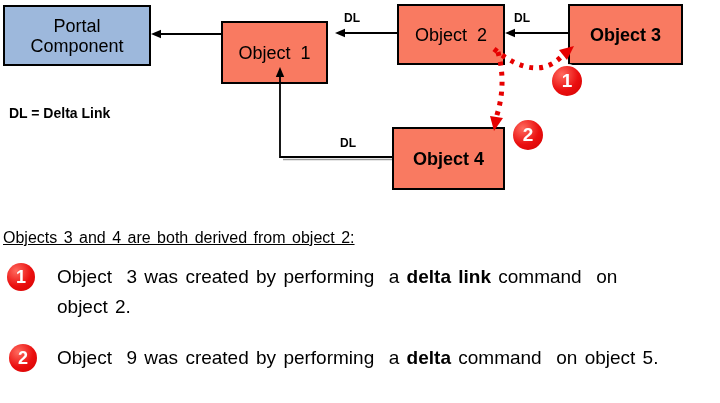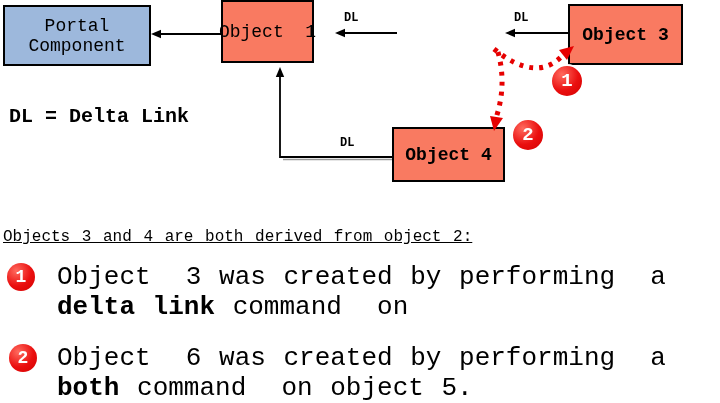--- a/index.html
+++ b/index.html
@@ -1,75 +1,78 @@
 <!DOCTYPE html>
 <html><head>
 <meta charset="utf-8">
 <style>
   html,body{margin:0;padding:0;background:#fff;}
   .screen{
     position:relative;width:720px;height:403px;background:#ffffff;overflow:hidden;
-    font-family:Liberation Mono, monospace;color:#000;
+    font-family:Liberation Sans, sans-serif;color:#000;
   }
   
   .box{
     position:absolute;box-sizing:border-box;border:2px solid #000;
     display:flex;flex-direction:column;align-items:center;justify-content:center;
     font-size:18px;line-height:20px;text-align:center;z-index:1;
   }
   .box span{white-space:pre;}
   .box.blue{background:#9DB8DC;}
   .box.salmon{background:#F97A61;}
   .box.bold{font-weight:bold;}
   .b-portal{left:3px;top:5px;width:148px;height:61px;}
-  .b-o1{left:221px;top:0;width:93px;height:63px;}
+  .b-o1{left:221px;top:21px;width:107px;height:63px;}
   .b-o2{left:397px;top:4px;width:108px;height:61px;}
   .b-o3{left:568px;top:4px;width:115px;height:61px;text-align:right;}
-  .b-o4{left:392px;top:127px;width:113px;height:55px;}
+  .b-o4{left:392px;top:127px;width:113px;height:63px;}
   
   .overlay{position:absolute;left:0;top:0;z-index:3;pointer-events:none;}
   
   .dl{position:absolute;z-index:2;font-weight:bold;font-size:12px;width:34px;text-align:left;}
   .dl1{left:344px;top:11px;}
   .dl2{left:514px;top:11px;}
   .dl3{left:340px;top:136px;}
-  .legend{position:absolute;left:9px;top:105px;font-weight:bold;font-size:20px;z-index:2;}
+  .legend{position:absolute;left:9px;top:105px;font-weight:bold;font-size:14px;z-index:2;}
   
   .badge{
     position:absolute;border-radius:50%;color:#fff;font-weight:bold;
     display:flex;align-items:center;justify-content:center;z-index:6;
     background:radial-gradient(circle at 33% 28%, #ff6a5e 0%, #ea0f0f 55%, #d40000 100%);
   }
   .badge.diag{width:30px;height:30px;border:2px solid #fff;font-size:19px;}
   .badge.d1{left:550px;top:64px;}
   .badge.d2{left:511px;top:118px;}
   .badge.body{width:28px;height:28px;font-size:18px;}
   .badge.n1{left:7px;top:263px;}
   .badge.n2{left:9px;top:344px;}
   
   .heading{
     position:absolute;left:3px;top:226px;font-size:16px;line-height:23px;
     text-decoration:underline;word-spacing:2px;z-index:2;white-space:pre-wrap;
   }
-  .note-text{position:absolute;font-size:26px;line-height:30px;word-spacing:2px;z-index:2;}
+  .note-text{position:absolute;font-size:19px;line-height:30px;word-spacing:2px;z-index:2;}
   .note-text span, .note-text b{white-space:pre-wrap;}
   .nt1{left:57px;top:262px;width:650px;}
   .nt2{left:57px;top:343px;width:660px;}
 </style>
 </head>
 <body>
 
 <div class="screen">
 
   <div class="box blue b-portal">
     <span>Portal</span>
     <span>Component</span>
   </div>
   <div class="box salmon b-o1">
     <span>Object  1</span>
+  </div>
+  <div class="box salmon b-o2">
+    <span>Object  2</span>
   </div>
   <div class="box salmon bold b-o3">
     <span>Object 3</span>
   </div>
   <div class="box salmon bold b-o4">
     <span>Object 4</span>
   </div>
 
   <svg class="overlay" width="720" height="225" viewBox="0 0 720 225">
 
@@ -111,20 +114,21 @@
   <div class="legend">DL = Delta Link</div>
 
   <div class="badge diag d1">1</div>
   <div class="badge diag d2">2</div>
 
   <div class="heading">Objects 3 and 4 are both derived from object 2:</div>
 
   <div class="badge body n1">1</div>
   <div class="note-text nt1">
     <span>Object  3 was created by performing  a </span><b>delta link</b><span> command  on</span><br>
+    <span>object 2.</span>
   </div>
 
   <div class="badge body n2">2</div>
   <div class="note-text nt2">
-    <span>Object  6 was created by performing  a </span><b>both</b><span> command  on object 5.</span>
+    <span>Object  9 was created by performing  a </span><b>delta</b><span> command  on object 5.</span>
   </div>
 
 </div>
 
 </body></html>

